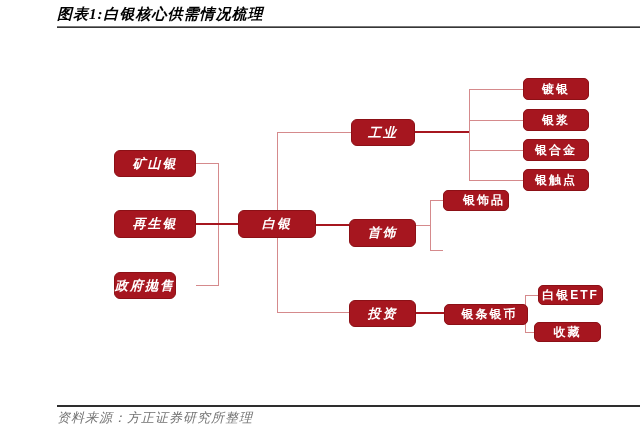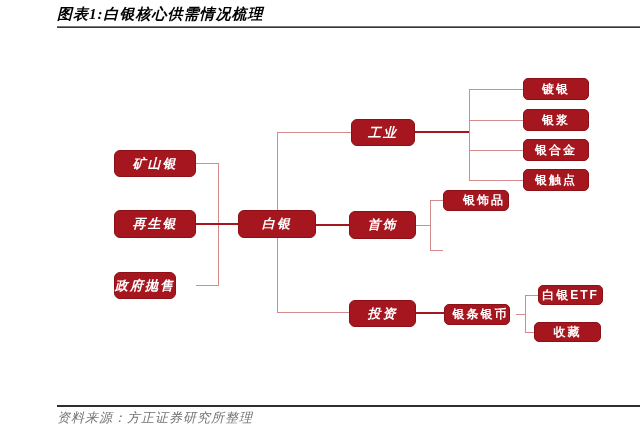--- a/index.html
+++ b/index.html
@@ -70,30 +70,30 @@
   <div class="ln branch-h" style="left:489px;top:295px;width:13px;"></div>
   <div class="ln branch-h" style="left:489px;top:332px;width:9px;"></div>
 
   <div class="node node-lg" style="left:78px;top:150px;width:82px;height:27px;">矿山银</div>
   <div class="node node-lg" style="left:78px;top:210px;width:82px;height:28px;">再生银</div>
   <div class="node node-lg" style="left:78px;top:272px;width:62px;height:27px;">政府抛售</div>
 
   <div class="node node-lg" style="left:202px;top:210px;width:78px;height:28px;">白银</div>
 
   <div class="node node-lg" style="left:315px;top:119px;width:64px;height:27px;">工业</div>
-  <div class="node node-lg" style="left:313px;top:211px;width:67px;height:28px;">首饰</div>
+  <div class="node node-lg" style="left:313px;top:219px;width:67px;height:28px;">首饰</div>
   <div class="node node-lg" style="left:313px;top:300px;width:67px;height:27px;">投资</div>
 
   <div class="node" style="left:487px;top:78px;width:66px;height:22px;">镀银</div>
   <div class="node" style="left:487px;top:109px;width:66px;height:22px;">银浆</div>
   <div class="node" style="left:487px;top:139px;width:66px;height:22px;">银合金</div>
   <div class="node" style="left:487px;top:169px;width:66px;height:22px;">银触点</div>
 
   <div class="node" style="left:407px;top:190px;width:66px;height:21px;padding-left:16px;">银饰品</div>
 
-  <div class="node" style="left:408px;top:304px;width:66px;height:21px;padding-left:7px;">银条银币</div>
+  <div class="node" style="left:408px;top:304px;width:84px;height:21px;padding-left:7px;">银条银币</div>
   <div class="node" style="left:502px;top:285px;width:65px;height:20px;">白银ETF</div>
   <div class="node" style="left:498px;top:322px;width:67px;height:20px;">收藏</div>
 
   <div class="rule rule-bottom"></div>
   <div class="fig-source">资料来源：方正证券研究所整理</div>
 
 </div>
 
 </body></html>

